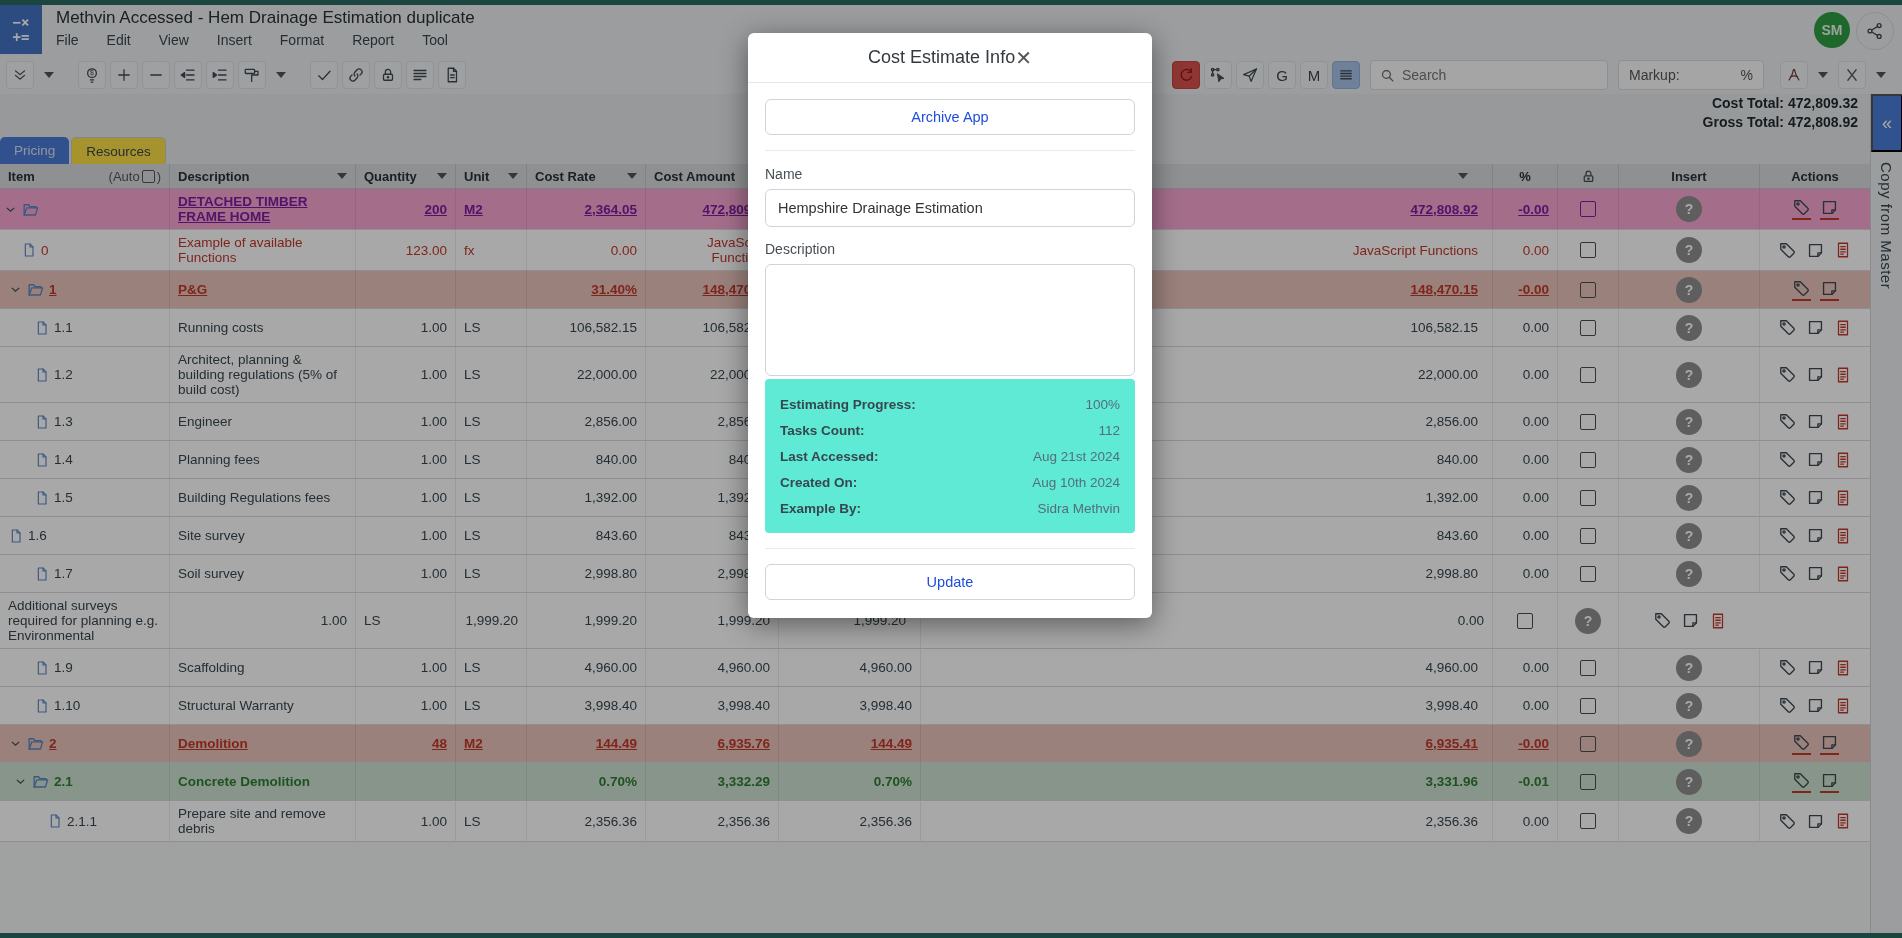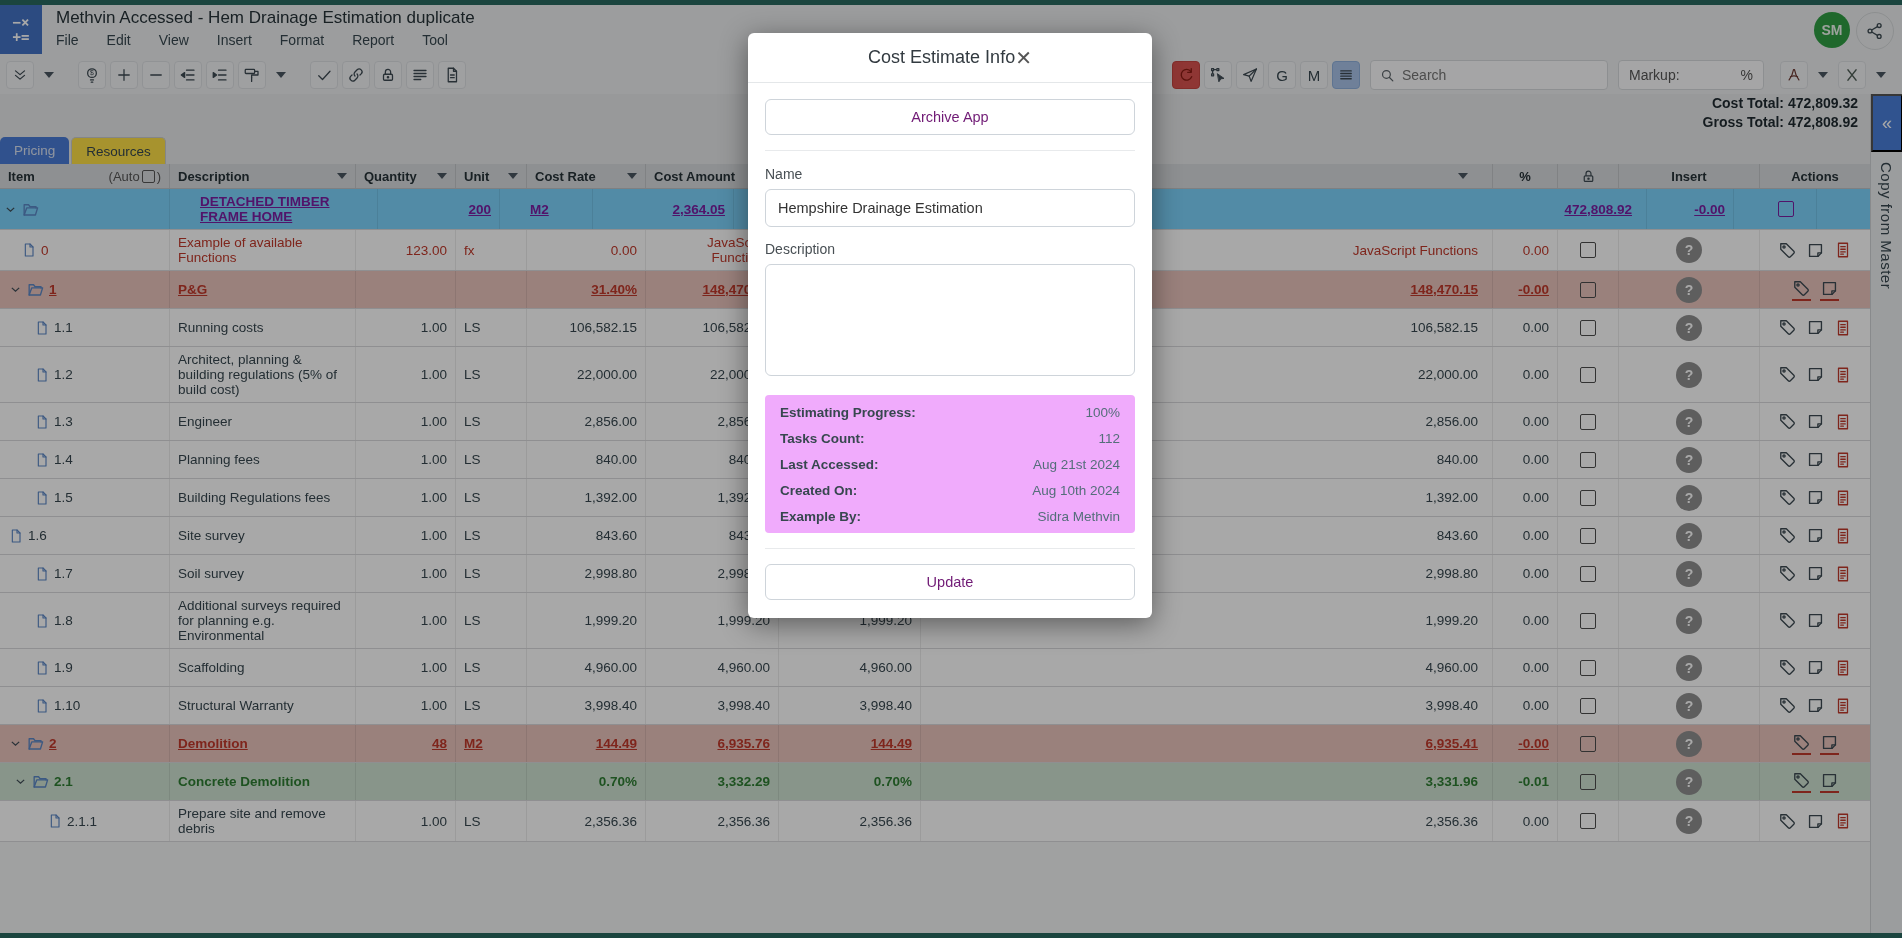--- a/index.html
+++ b/index.html
@@ -64,21 +64,21 @@
   .thead { background:#d8dbde; border-bottom:1px solid #bfc3c6; height:25px; }
   .th { display:flex; align-items:center; font-size:13px; font-weight:bold; color:#263238;
         padding:0 8px; border-right:1px solid #c2c6c9; position:relative; }
   .th .sort { margin-left:auto; }
   .th.center { justify-content:center; }
   .autocb { width:13px; height:13px; border:1.5px solid #555; border-radius:2px; margin:0 2px; display:inline-block; }
   .th .muted { font-weight:normal; color:#555; margin-left:auto; display:flex; align-items:center; }
 
   .row { background:#fff; border-bottom:1px solid #d9dadc; min-height:38px; }
   .row.salmon { background:#eac4bd; }
-  .row.purplebg { background:#7dd3fc;gap:22px; }
+  .row.purplebg { background:#f9a8d4; }
   .row.greenbg { background:#cfe3d2; }
   .cell { display:flex; align-items:center; padding:5px 8px; font-size:13.5px; color:#37474f;
           border-right:1px solid rgba(0,0,0,0.08); }
   .cell.num { justify-content:flex-end; text-align:right; }
   .cell.center { justify-content:center; }
   .cell .wrap { width:100%; }
   .c-purple { color:#7b1fa2; } .c-red { color:#c0392b; } .c-green { color:#2e7d32; }
   .bold { font-weight:bold; } .und { text-decoration:underline; }
   .itemcell { gap:4px; }
   .ic { display:inline-flex; align-items:center; justify-content:center; flex:none; }
@@ -92,29 +92,29 @@
   
   .backdrop { position:absolute; inset:0; background:rgba(0,0,0,0.34); z-index:50; }
   .modal { position:absolute; left:748px; top:33px; width:404px; background:#fff; border-radius:6px;
            box-shadow:0 6px 28px rgba(0,0,0,.45); z-index:60; font-size:14px; color:#333; }
   .m-head { display:flex; align-items:center; justify-content:center; padding:14px 17px;
             border-bottom:1px solid #e4e7e9; }
   .m-title { font-size:18px; color:#323a40; }
   .m-close { background:none; border:none; font-size:20px; color:#555; line-height:1; cursor:pointer; }
   .m-body { padding:16px 17px 18px; }
   .btn-block { display:block; width:100%; background:#fff; border:1px solid #ced4da; border-radius:6px;
-               padding:9px 10px; font-size:14.5px; color:#701a75; text-align:center; cursor:pointer;
+               padding:9px 10px; font-size:14.5px; color:#1d4ed8; text-align:center; cursor:pointer;
                font-family:"Liberation Sans", sans-serif; }
   .m-hr { border:none; border-top:1px solid #e8eaec; margin:15px 0; }
   .m-label { display:block; font-size:14px; color:#484f54; margin:2px 0 7px; }
   .m-input { width:100%; border:1px solid #ced4da; border-radius:6px; padding:10px 12px; font-size:14.5px;
              color:#333; font-family:"Liberation Sans", sans-serif; }
   .m-textarea { width:100%; height:112px; border:1px solid #ced4da; border-radius:6px; resize:none;
                 font-family:"Liberation Sans", sans-serif; font-size:14px; padding:8px 10px; }
-  .infobox { background:#f0abfc; border-radius:4px; padding:4px 15px; margin-top:16px; }
+  .infobox { background:#5eead4; border-radius:4px; padding:12px 15px; }
   .inforow { display:flex; justify-content:space-between; align-items:center; padding:5.5px 0; font-size:13.5px; }
   .inforow .k { font-weight:bold; color:#37474f; }
   .inforow .v { color:#546e7a; }
   svg { display:block; }
 </style>
 </head>
 <body>
 
 <div class="screen">
   <div class="teal top"></div>
@@ -1018,29 +1018,20 @@
               <span class="ic">
                 <svg width="18" height="18" viewBox="0 0 24 24" fill="none" stroke="#c0392b" stroke-width="1.7" stroke-linecap="round" stroke-linejoin="round">
                   <path d="M6 3h12v18H6z"></path>
                   <path d="M9 7.5h6M9 11h6M9 14.5h6M9 17.5h3.5"></path>
                 </svg>
               </span>
             </span>
           </div>
         </div>
         <div class="row ">
-          <div class="cell itemcell" style="padding-left: 34px;">
-            <span class="ic">
-              <svg width="16" height="16" viewBox="0 0 24 24" fill="none" stroke="#5b87c5" stroke-width="1.7" stroke-linecap="round" stroke-linejoin="round">
-                <path d="M6.5 3h7L18 7.5V21H6.5z"></path>
-                <path d="M13.5 3v4.5H18"></path>
-              </svg>
-            </span>
-            <span>1.8</span>
-          </div>
           <div class="cell ">
             <span class="wrap">Additional surveys required for planning e.g. Environmental</span>
           </div>
           <div class="cell num">
             <span class="wrap">1.00</span>
           </div>
           <div class="cell ">
             <span class="wrap">LS</span>
           </div>
           <div class="cell num">

